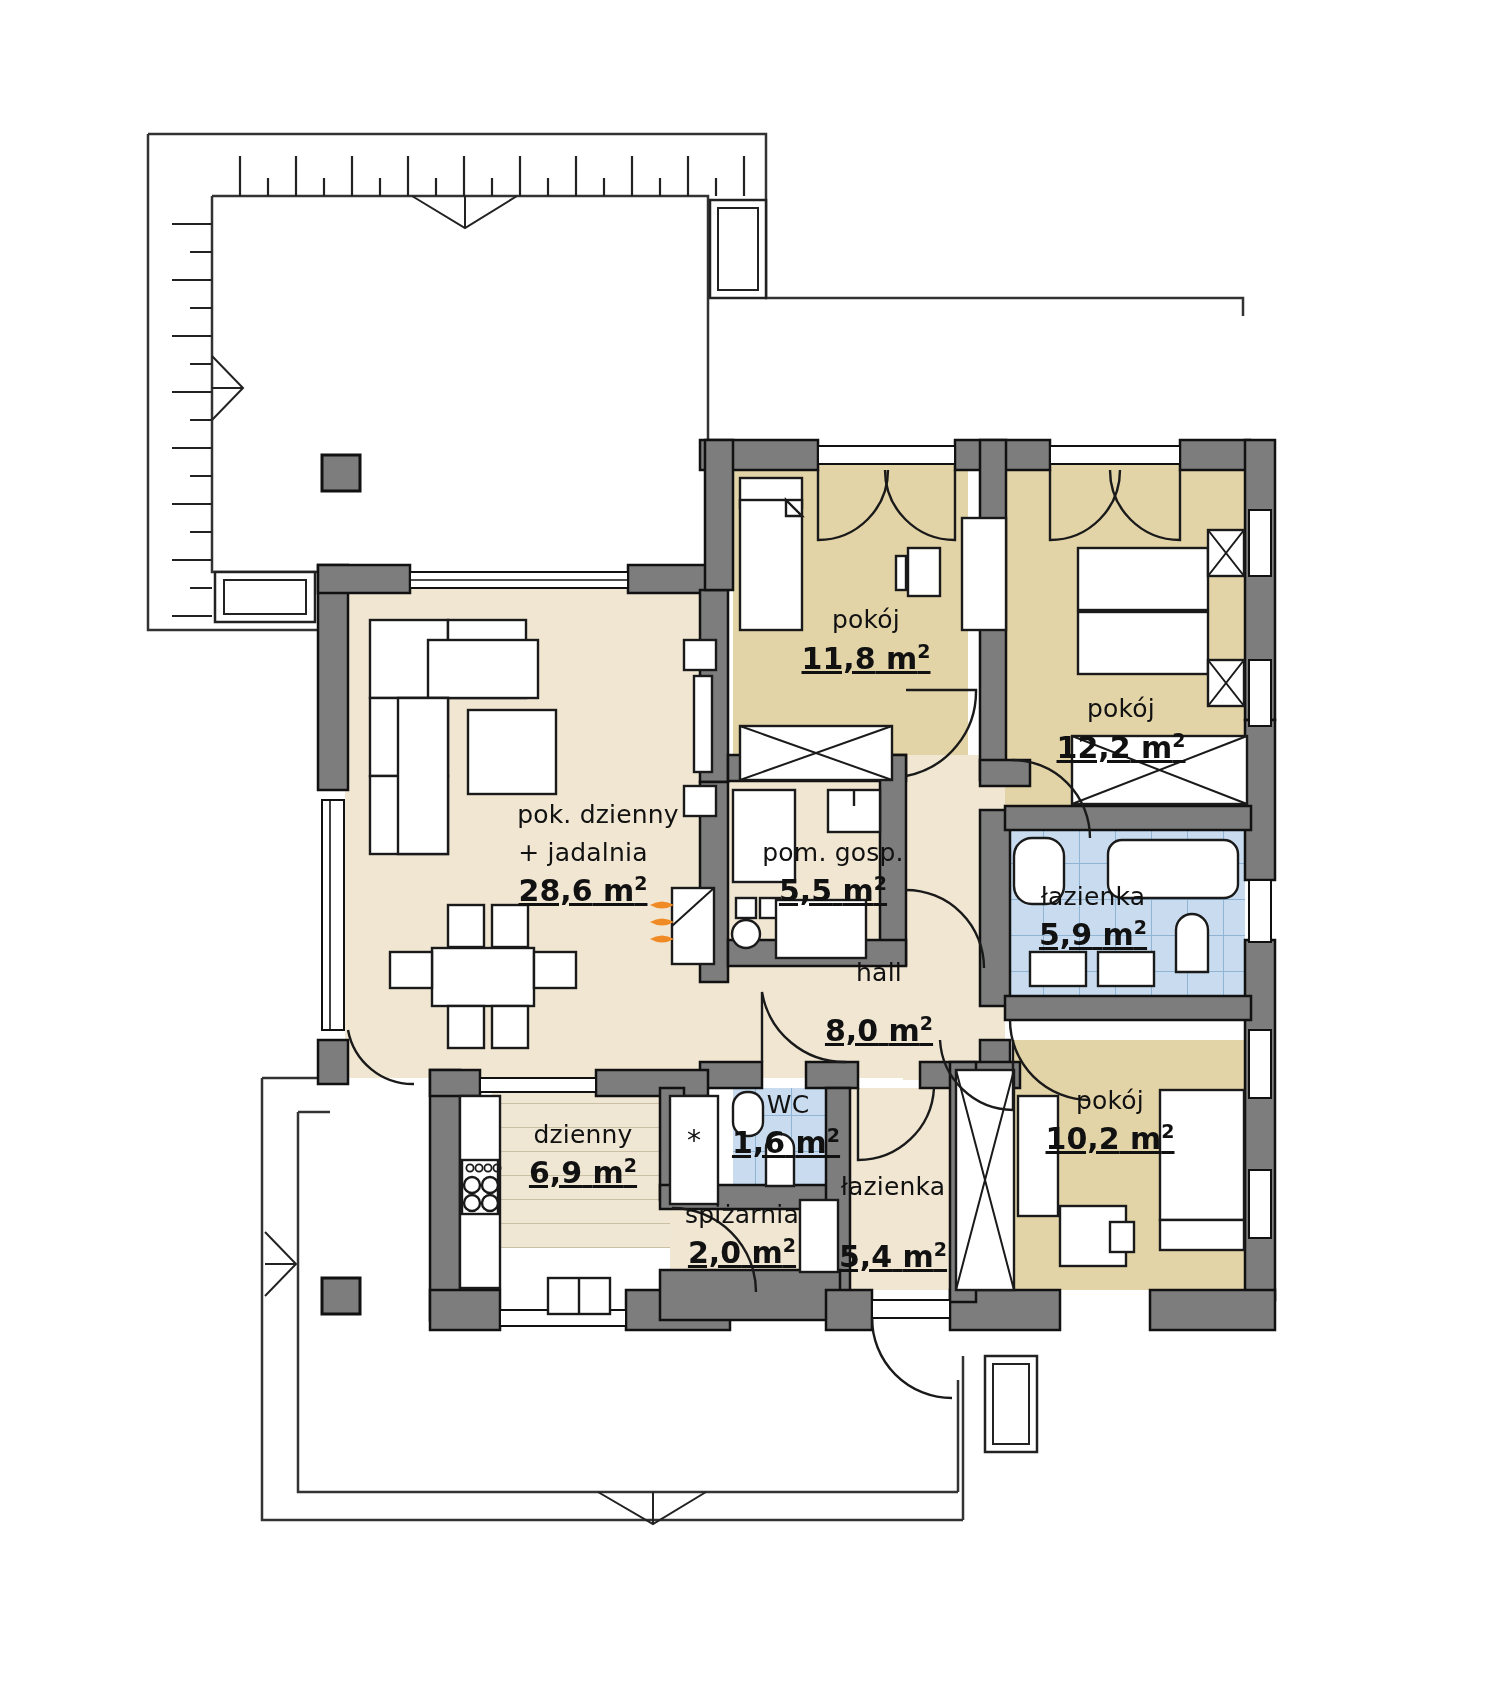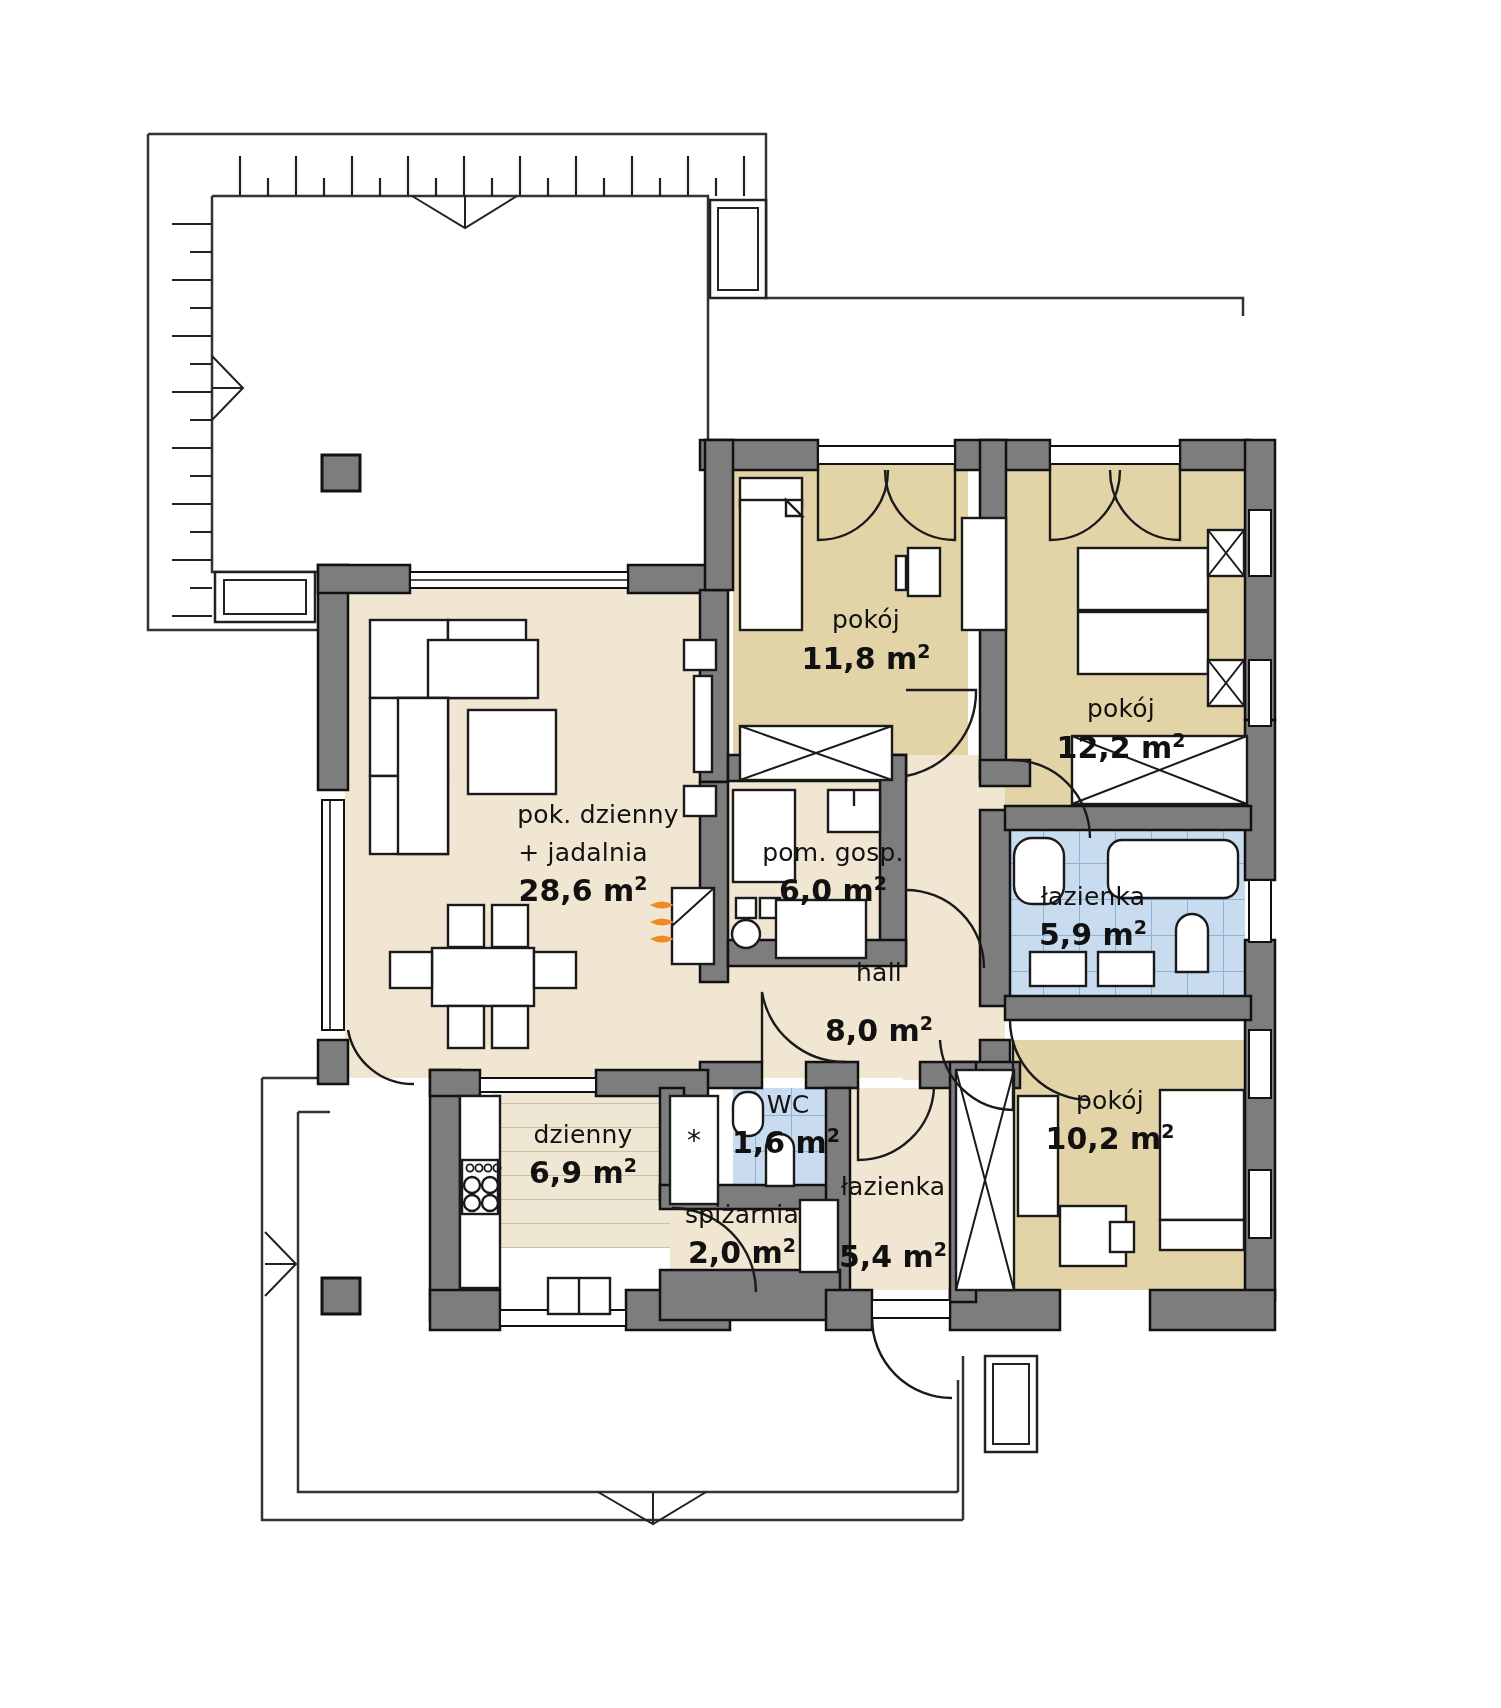--- a/index.html
+++ b/index.html
@@ -3,21 +3,21 @@
 <meta charset="utf-8">
 <style>
   html,body{margin:0;padding:0;background:#ffffff;}
   body{
     font-family:"DejaVu Sans","Liberation Sans",sans-serif;
     width:1501px;height:1708px;overflow:hidden;position:relative;
   }
   #plan{position:absolute;left:0;top:0;width:1501px;height:1708px;}
   .lbl{position:absolute;pointer-events:none;white-space:nowrap;color:#111;}
   .rname{font-size:25px;font-weight:400;letter-spacing:.2px;}
-  .rarea{font-size:30px;font-weight:700;}
+  .rarea{font-size:30px;font-weight:700;text-decoration:underline;}
   .rarea sup{font-size:19px;font-weight:700;vertical-align:super;}
   .ctr{transform:translateX(-50%);}
 </style>
 </head>
 <body>
 
 <svg id="plan" viewBox="0 0 1501 1708" xmlns="http://www.w3.org/2000/svg">
   <defs>
     <pattern id="tile" width="36" height="36" patternUnits="userSpaceOnUse">
       <rect width="36" height="36" fill="#c9dcef"></rect>
@@ -315,21 +315,21 @@
   </div>
 
   <div class="lbl ctr rname" style="left:1121px;top:694px">pokój</div>
   <div class="lbl ctr rarea" style="left:1121px;top:729px">
     <span>12,2</span>
     <span>m</span><sup>2</sup>
   </div>
 
   <div class="lbl ctr rname" style="left:833px;top:838px">pom. gosp.</div>
   <div class="lbl ctr rarea" style="left:833px;top:872px">
-    <span>6,0</span>
+    <span>5,5</span>
     <span>m</span><sup>2</sup>
   </div>
 
   <div class="lbl ctr rname" style="left:1093px;top:882px">łazienka</div>
   <div class="lbl ctr rarea" style="left:1093px;top:916px">
     <span>5,9</span>
     <span>m</span><sup>2</sup>
   </div>
 
   <div class="lbl ctr rname" style="left:879px;top:958px">hall</div>

